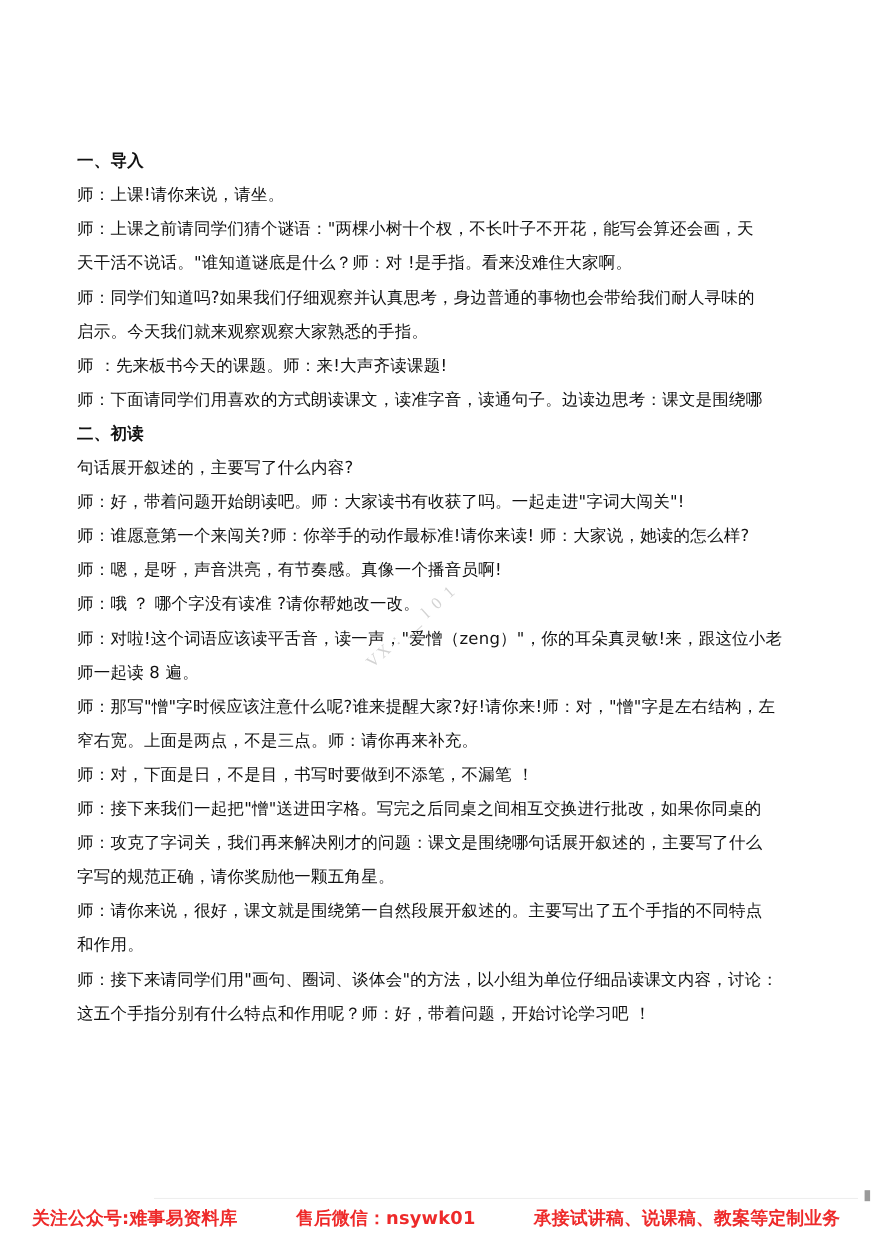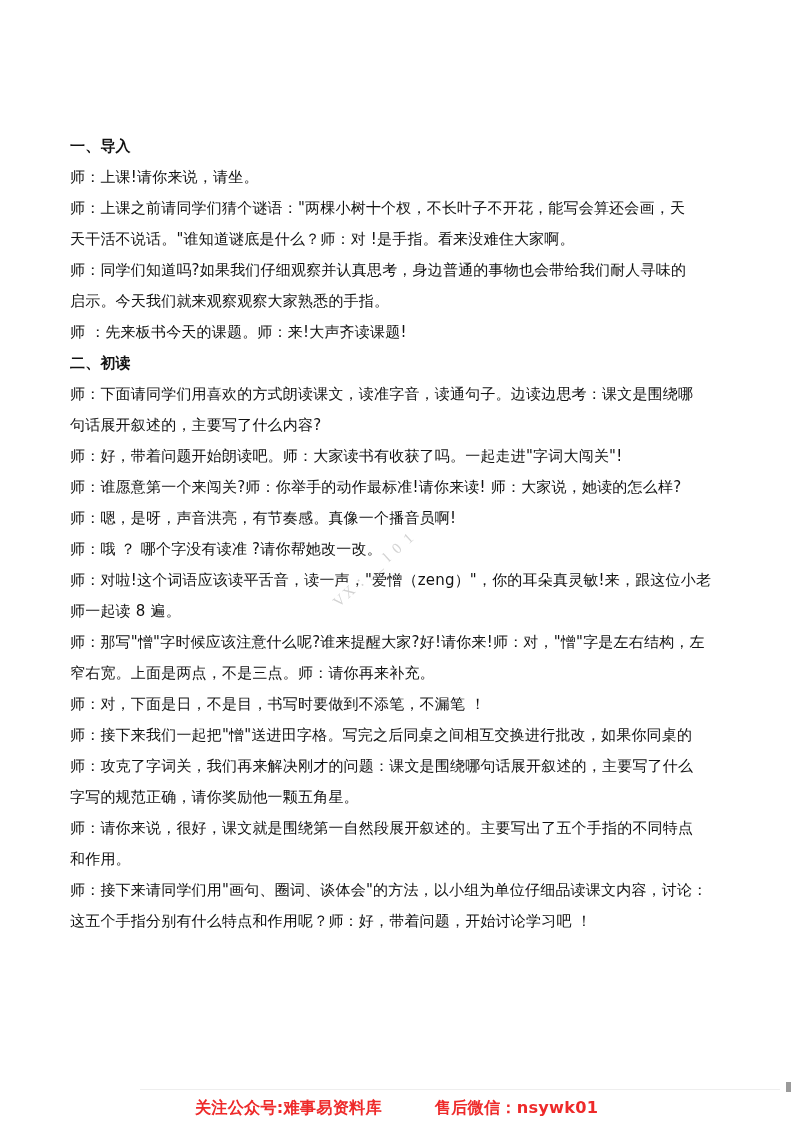--- a/index.html
+++ b/index.html
@@ -38,22 +38,22 @@
 <div class="page">
 
   <div class="line heading">一、导入</div>
   <div class="line">师：上课!请你来说，请坐。</div>
   <div class="line">师：上课之前请同学们猜个谜语："两棵小树十个杈，不长叶子不开花，能写会算还会画，天</div>
   <div class="line">天干活不说话。"谁知道谜底是什么？师：对 !是手指。看来没难住大家啊。</div>
   <div class="line">师：同学们知道吗?如果我们仔细观察并认真思考，身边普通的事物也会带给我们耐人寻味的</div>
   <div class="line">启示。今天我们就来观察观察大家熟悉的手指。</div>
   <div class="line">师 ：先来板书今天的课题。师：来!大声齐读课题!</div>
 
+  <div class="line">师：下面请同学们用喜欢的方式朗读课文，读准字音，读通句子。边读边思考：课文是围绕哪</div>
   <div class="line heading">二、初读</div>
-  <div class="line">师：下面请同学们用喜欢的方式朗读课文，读准字音，读通句子。边读边思考：课文是围绕哪</div>
   <div class="line">句话展开叙述的，主要写了什么内容?</div>
   <div class="line">师：好，带着问题开始朗读吧。师：大家读书有收获了吗。一起走进"字词大闯关"!</div>
   <div class="line">师：谁愿意第一个来闯关?师：你举手的动作最标准!请你来读! 师：大家说，她读的怎么样?</div>
   <div class="line">师：嗯，是呀，声音洪亮，有节奏感。真像一个播音员啊!</div>
   <div class="line">师：哦 ？ 哪个字没有读准 ?请你帮她改一改。</div>
   <div class="line">师：对啦!这个词语应该读平舌音，读一声，"爱憎（zeng）"，你的耳朵真灵敏!来，跟这位小老</div>
   <div class="line">师一起读 8 遍。</div>
   <div class="line">师：那写"憎"字时候应该注意什么呢?谁来提醒大家?好!请你来!师：对，"憎"字是左右结构，左</div>
   <div class="line">窄右宽。上面是两点，不是三点。师：请你再来补充。</div>
   <div class="line">师：对，下面是日，不是目，书写时要做到不添笔，不漏笔 ！</div>
@@ -68,13 +68,14 @@
 </div>
 
 <div class="watermark">VX：__ l 0 1</div>
 
 <div class="footer-rule"></div>
 <div class="corner-mark"></div>
 
 <div class="footer">
   <span>关注公众号:难事易资料库</span>
   <span>售后微信：nsywk01</span>
+  <span>承接试讲稿、说课稿、教案等定制业务</span>
 </div>
 
 </body></html>

